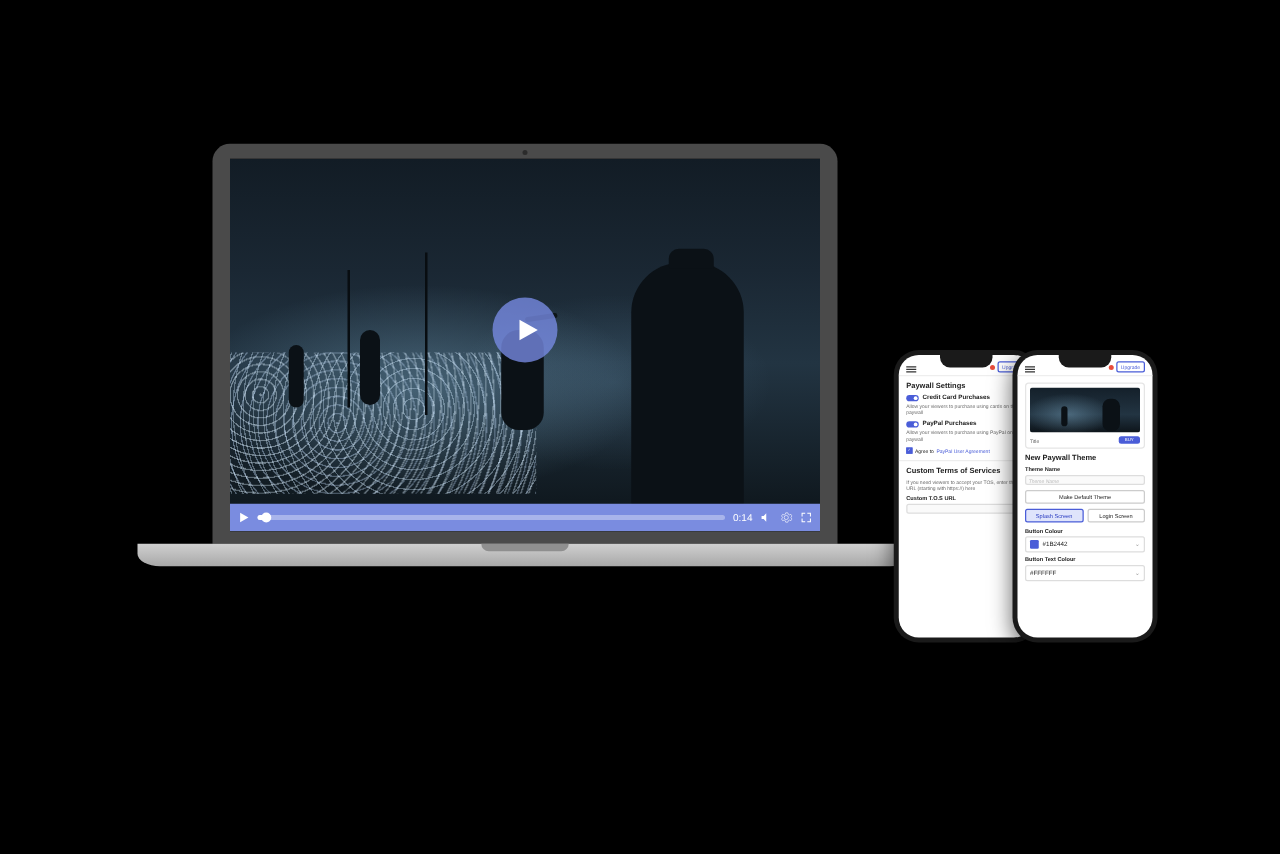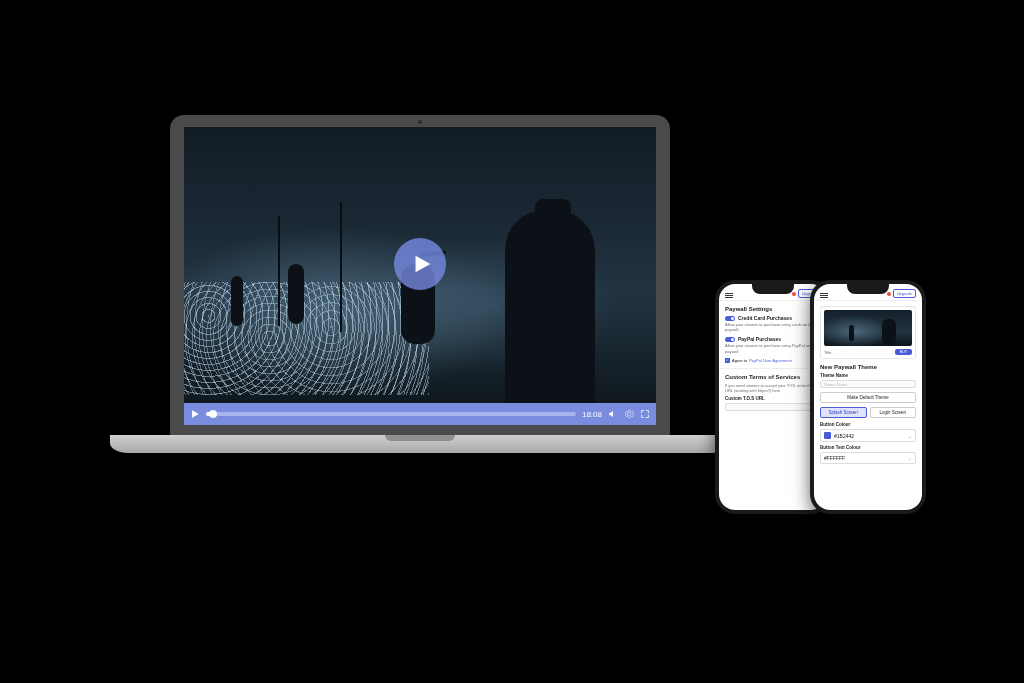--- a/index.html
+++ b/index.html
@@ -207,21 +207,21 @@
       <div class="video-controls">
         <div class="vc-icon">
           <svg viewBox="0 0 24 24">
               <path d="M5 3l16 9L5 21z"></path>
             </svg>
         </div>
         <div class="vc-track">
           <div class="vc-progress"></div>
           <div class="vc-knob"></div>
         </div>
-        <span>18:08</span>
+        <span>0:14</span>
         <div class="vc-icon">
           <svg viewBox="0 0 24 24">
               <path d="M3 9v6h4l5 5V4L7 9H3z"></path>
             </svg>
         </div>
         <div class="vc-icon">
           <svg viewBox="0 0 24 24">
               <path d="M12 8a4 4 0 100 8 4 4 0 000-8zm9 4l2 3-2 3-3-1a7 7 0 01-2 1l-1 3h-4l-1-3a7 7 0 01-2-1l-3 1-2-3 2-3-2-3 2-3 3 1a7 7 0 012-1l1-3h4l1 3a7 7 0 012 1l3-1 2 3-2 3z" fill="none" stroke="#fff" stroke-width="1.2"></path>
             </svg>
         </div>

